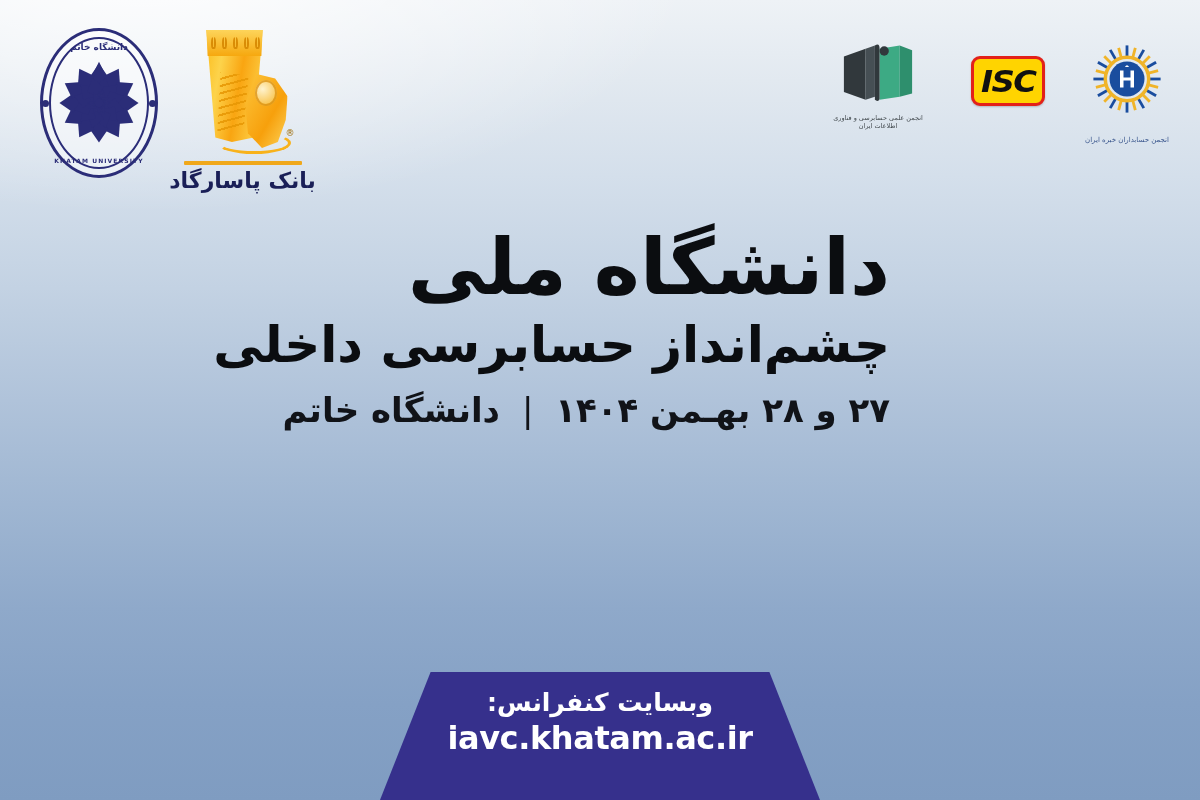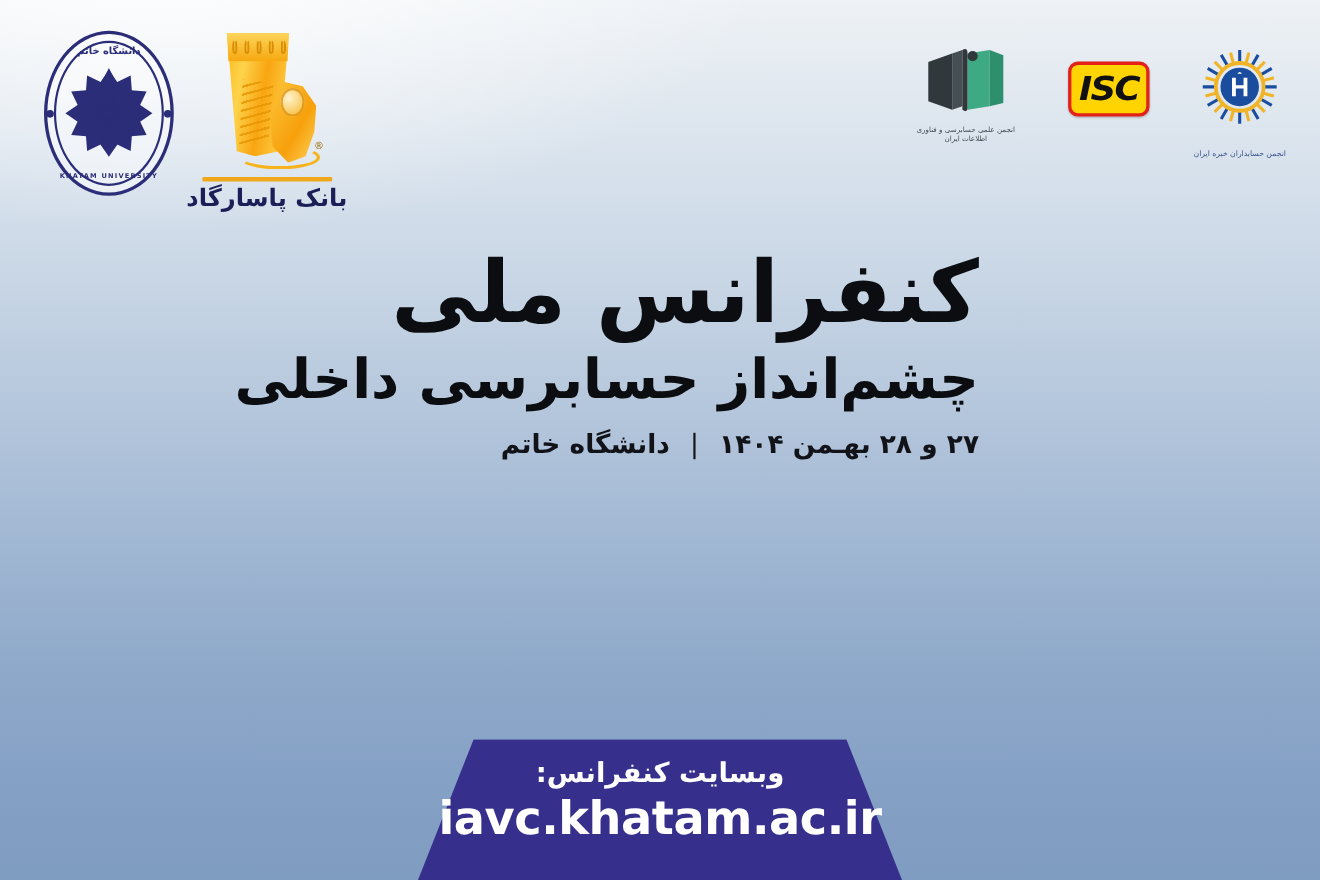--- a/index.html
+++ b/index.html
@@ -161,21 +161,21 @@
     font-size:78px; font-weight:bold; line-height:1.12;
     letter-spacing:-2px; margin-top:2px; color:#0b0d10;
     white-space:nowrap;
   }
   .line-sub {
     font-size:50px; font-weight:bold; line-height:1.2;
     letter-spacing:-1.2px; margin-top:4px; color:#0b0d10;
     white-space:nowrap;
   }
   .line-date {
-    font-size:24px; font-weight:bold; line-height:1.25;
+    font-size:34px; font-weight:bold; line-height:1.25;
     letter-spacing:-.5px; margin-top:14px; color:#111318;
     white-space:nowrap;
   }
   .line-date .sep { padding:0 10px; font-weight:400; }
 
   
   .website {
     position:absolute; left:50%; transform:translateX(-50%);
     bottom:0; width:440px; height:128px;
   }
@@ -187,21 +187,21 @@
   }
   .website .inner {
     position:absolute; inset:0; z-index:2;
     display:flex; flex-direction:column; align-items:center; 
     gap:2px; color:#fff; padding-top:16px;
   }
   .website .lbl {
     direction:rtl; font-size:25px; font-weight:bold; letter-spacing:-.5px;
   }
   .website .url {
-    direction:ltr; font-size:42px; font-weight:bold; letter-spacing:-.4px;
+    direction:ltr; font-size:32px; font-weight:bold; letter-spacing:-.4px;
   }
 </style>
 </head>
 <body>
 
 <div id="poster">
 
   <div class="logo-row-left">
 
     <div class="logo pasargad">
@@ -351,21 +351,21 @@
           <path d="M46 2 q6 -4 6 4 v64 q0 6 -6 2 Z" fill="#31383c"></path>
           <circle cx="58" cy="9" r="6" fill="#31383c"></circle>
         </svg>
       </div>
       <div class="cap">انجمن علمی حسابرسی و فناوری اطلاعات ایران</div>
     </div>
 
   </div>
 
   <div class="headline">
-    <div class="line-main">کنفرانس ملی</div>
+    <div class="line-main">دانشگاه ملی</div>
     <div class="line-sub">چشم‌انداز حسابرسی داخلی</div>
     <div class="line-date">
       <span>۲۷ و ۲۸ بهـمن ۱۴۰۴</span>
       <span class="sep">|</span>
       <span>دانشگاه خاتم</span>
     </div>
   </div>
 
   <div class="website">
     <div class="shape"></div>

